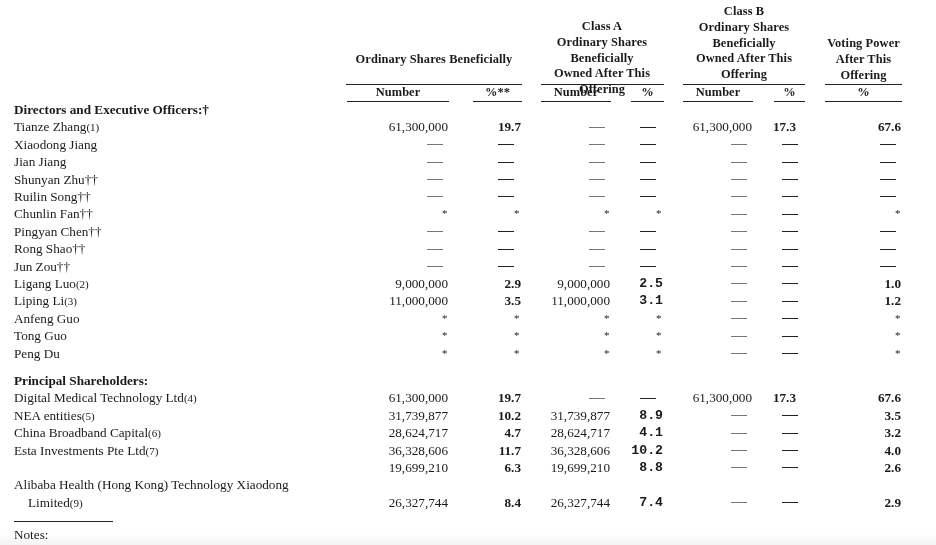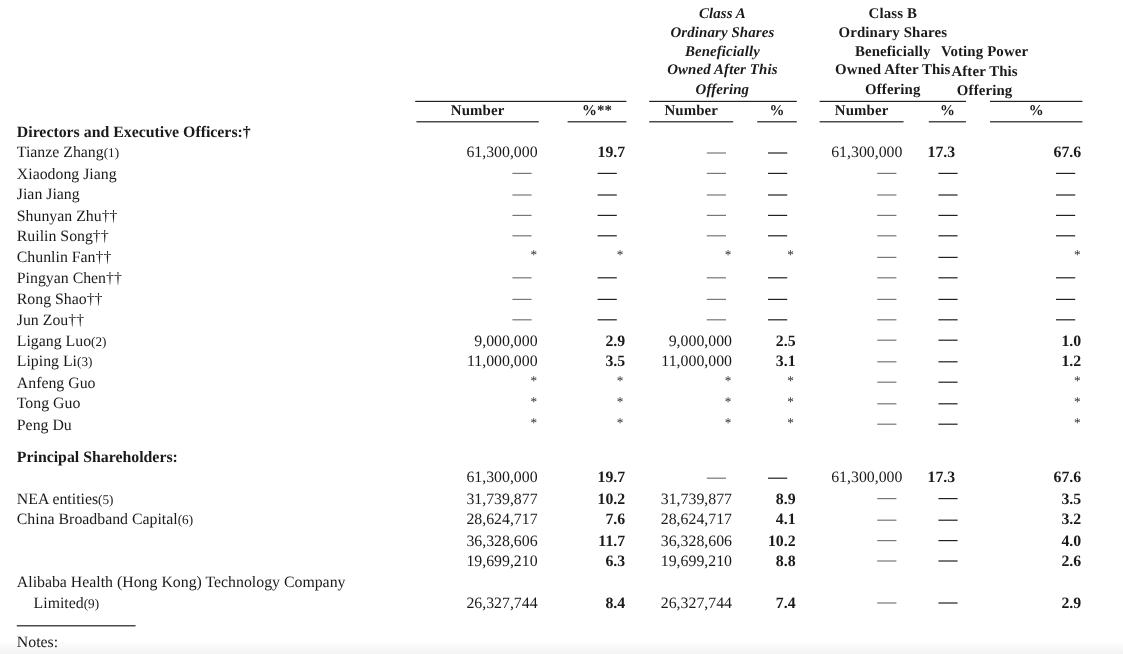--- a/index.html
+++ b/index.html
@@ -16,57 +16,58 @@
   .name sup, .fn { font-size: 11px; vertical-align: baseline; }
   .cell { position: absolute; text-align: right; white-space: nowrap; }
   .b { font-weight: bold; }
   .dash { display: inline-block; width: 16px; height: 0; border-top: 1.3px solid #777; vertical-align: middle; position: relative; top: -1px; }
   .dash.bold { border-top: 1.6px solid #222; }
   .ast { font-size: 11px; }
   .section { font-weight: bold; }
   .c1 { right: 488px; }   
   .c2 { right: 415px; }   
   .c3 { right: 326px; }   
-  .c4 { right: 273px; }   
+  .c4 { right: 273px; font-family: Liberation Mono, monospace; }   
   .c5 { right: 184px; }   
   .c6 { right: 140px; }   
   .c7 { right: 35px; }    
   .dc1 { left: 427px; } .dc2 { left: 498px; } .dc3 { left: 589px; } .dc4 { left: 640px; }
   .dc5 { left: 731px; } .dc6 { left: 782px; } .dc7 { left: 880px; }
   .astc1 { left: 442px; } .astc2 { left: 514px; } .astc3 { left: 604px; } .astc4 { left: 656px; } .astc7 { left: 895px; }
   .footline { position: absolute; left: 14px; top: 521px; width: 99px; border-top: 1.4px solid #222; }
   .notes { position: absolute; left: 14px; top: 527px; font-size: 13.2px; }
   .bottomfade { position: absolute; left: 0; top: 534px; width: 936px; height: 11px; background: linear-gradient(#ffffff, #f3f3f3); }
 </style>
 </head>
 <body>
 
 <div class="abs hdr" style="left:346px; top:52px; width:176px;">
+  <div>Ordinary Shares Beneficially</div>
 </div>
 <div class="uline" style="left:346px; top:84px; width:176px;"></div>
 
-<div class="abs hdr" style="left:540px; top:4px; width:124px;font-style:italic;">
+<div class="abs hdr" style="left:540px; top:19px; width:124px;">
   <div>Class A</div>
   <div>Ordinary Shares</div>
   <div>Beneficially</div>
   <div>Owned After This</div>
   <div>Offering</div>
 </div>
 <div class="uline" style="left:541px; top:84px; width:123px;"></div>
 
 <div class="abs hdr" style="left:683px; top:4px; width:122px;">
   <div>Class B</div>
   <div>Ordinary Shares</div>
   <div>Beneficially</div>
   <div>Owned After This</div>
   <div>Offering</div>
 </div>
 <div class="uline" style="left:683px; top:84px; width:122px;"></div>
 
-<div class="abs hdr" style="left:782px; top:36px; width:77px;">
+<div class="abs hdr" style="left:825px; top:36px; width:77px;">
   <div>Voting Power</div>
   <div>After This</div>
   <div>Offering</div>
 </div>
 <div class="uline" style="left:825px; top:84px; width:77px;"></div>
 
 <div class="abs hdr" style="left:347px; top:85px; width:102px;">Number</div>
 <div class="uline" style="left:347px; top:101px; width:102px;"></div>
 <div class="abs hdr" style="left:473px; top:85px; width:49px;">%**</div>
 <div class="uline" style="left:473px; top:101px; width:49px;"></div>
@@ -225,20 +226,21 @@
       <span class="cell ast astc3" style="top: 0px;">*</span>
       <span class="cell ast astc4" style="top: 0px;">*</span>
       <span class="cell dc5" style="top: 0px;"><span class="dash"></span></span>
       <span class="cell dc6" style="top: 0px;"><span class="dash bold"></span></span>
       <span class="cell ast astc7" style="top: 0px;">*</span>
     </div>
     <div class="row" style="top: 372px;">
       <span class="name section">Principal Shareholders:</span>
     </div>
     <div class="row" style="top: 389.4px;">
+      <span class="name"><span>Digital Medical Technology Ltd</span><span class="fn">(4)</span></span>
       <span class="cell c1" style="top: 0px;">61,300,000</span>
       <span class="cell c2 b" style="top: 0px;">19.7</span>
       <span class="cell dc3" style="top: 0px;"><span class="dash"></span></span>
       <span class="cell dc4" style="top: 0px;"><span class="dash bold"></span></span>
       <span class="cell c5" style="top: 0px;">61,300,000</span>
       <span class="cell c6 b" style="top: 0px;">17.3</span>
       <span class="cell c7 b" style="top: 0px;">67.6</span>
     </div>
     <div class="row" style="top: 406.8px;">
       <span class="name"><span>NEA entities</span><span class="fn">(5)</span></span>
@@ -246,47 +248,48 @@
       <span class="cell c2 b" style="top: 0px;">10.2</span>
       <span class="cell c3" style="top: 0px;">31,739,877</span>
       <span class="cell c4 b" style="top: 0px;">8.9</span>
       <span class="cell dc5" style="top: 0px;"><span class="dash"></span></span>
       <span class="cell dc6" style="top: 0px;"><span class="dash bold"></span></span>
       <span class="cell c7 b" style="top: 0px;">3.5</span>
     </div>
     <div class="row" style="top: 424.2px;">
       <span class="name"><span>China Broadband Capital</span><span class="fn">(6)</span></span>
       <span class="cell c1" style="top: 0px;">28,624,717</span>
-      <span class="cell c2 b" style="top: 0px;">7.6</span>
+      <span class="cell c2 b" style="top: 0px;">4.7</span>
       <span class="cell c3" style="top: 0px;">28,624,717</span>
       <span class="cell c4 b" style="top: 0px;">4.1</span>
       <span class="cell dc5" style="top: 0px;"><span class="dash"></span></span>
       <span class="cell dc6" style="top: 0px;"><span class="dash bold"></span></span>
       <span class="cell c7 b" style="top: 0px;">3.2</span>
     </div>
     <div class="row" style="top: 441.6px;">
+      <span class="name"><span>Esta Investments Pte Ltd</span><span class="fn">(7)</span></span>
       <span class="cell c1" style="top: 0px;">36,328,606</span>
       <span class="cell c2 b" style="top: 0px;">11.7</span>
       <span class="cell c3" style="top: 0px;">36,328,606</span>
       <span class="cell c4 b" style="top: 0px;">10.2</span>
       <span class="cell dc5" style="top: 0px;"><span class="dash"></span></span>
       <span class="cell dc6" style="top: 0px;"><span class="dash bold"></span></span>
       <span class="cell c7 b" style="top: 0px;">4.0</span>
     </div>
     <div class="row" style="top: 459px;">
       <span class="cell c1" style="top: 0px;">19,699,210</span>
       <span class="cell c2 b" style="top: 0px;">6.3</span>
       <span class="cell c3" style="top: 0px;">19,699,210</span>
       <span class="cell c4 b" style="top: 0px;">8.8</span>
       <span class="cell dc5" style="top: 0px;"><span class="dash"></span></span>
       <span class="cell dc6" style="top: 0px;"><span class="dash bold"></span></span>
       <span class="cell c7 b" style="top: 0px;">2.6</span>
     </div>
     <div class="row" style="top: 476.4px;">
-      <span class="name"><span>Alibaba Health (Hong Kong) Technology Company</span></span>
+      <span class="name"><span>Alibaba Health (Hong Kong) Technology Xiaodong</span></span>
       <span class="name" style="left: 28px; top: 17.4px;"><span>Limited</span><span class="fn">(9)</span></span>
       <span class="cell c1" style="top: 17.4px;">26,327,744</span>
       <span class="cell c2 b" style="top: 17.4px;">8.4</span>
       <span class="cell c3" style="top: 17.4px;">26,327,744</span>
       <span class="cell c4 b" style="top: 17.4px;">7.4</span>
       <span class="cell dc5" style="top: 17.4px;"><span class="dash"></span></span>
       <span class="cell dc6" style="top: 17.4px;"><span class="dash bold"></span></span>
       <span class="cell c7 b" style="top: 17.4px;">2.9</span>
     </div>
   </div>

